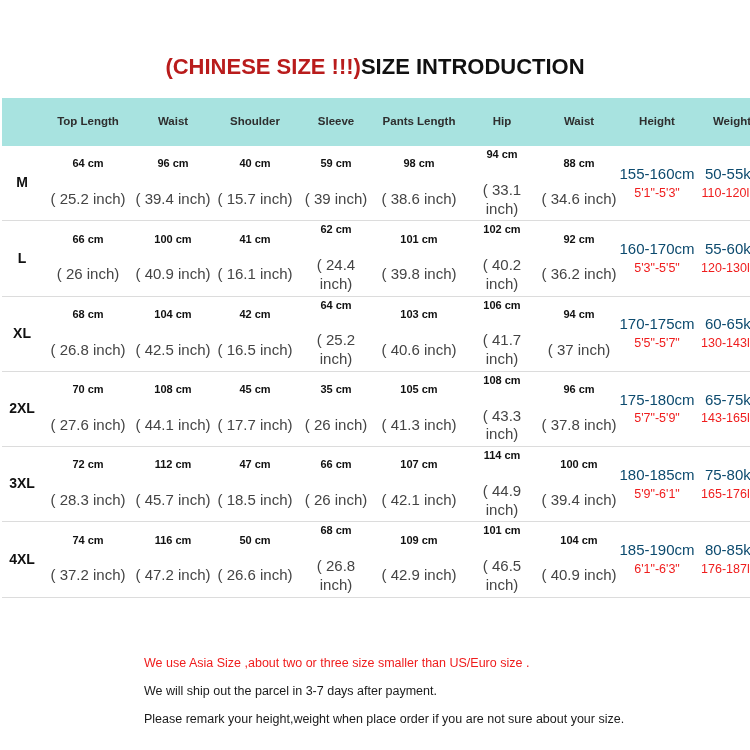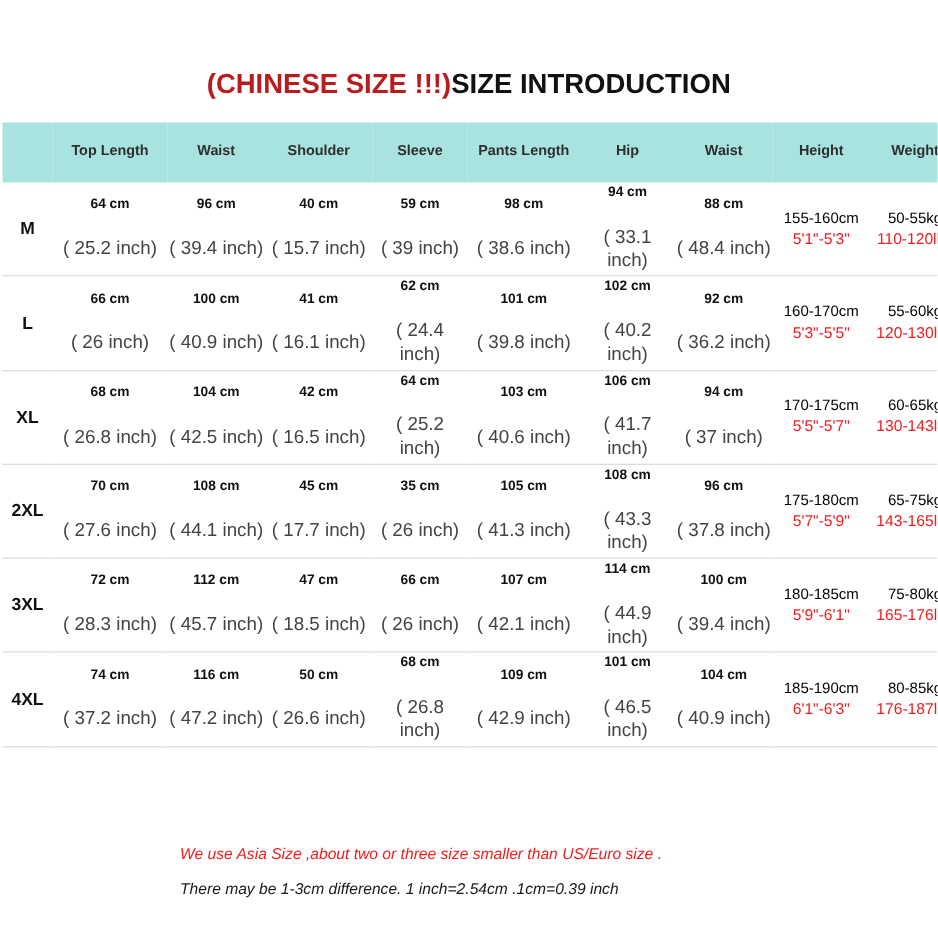--- a/index.html
+++ b/index.html
@@ -82,36 +82,35 @@
     color: #111111;
     display: block;
   }
   .inch {
     font-size: 15px;
     color: #444444;
     display: block;
     margin-top: 19px;
   }
   .hw-top {
-    font-size: 12px;
-    color: #000000;
+    font-size: 15px;
+    color: #0c4a6e;
     display: block;
   }
   .hw-bot {
     font-size: 12.5px;
     color: #ef1d1d;
     display: block;
     margin-top: 2px;
   }
   
   .notes {
-    margin-top: 76px;
+    margin-top: 56px;
     padding-left: 144px;
     padding-right: 40px;
-    font-style: italic;
   }
   .note {
     font-size: 12.5px;
     line-height: 1.55;
     margin-bottom: 9px;
     color: #1a1a1a;
   }
   .note.red {
     color: #ef1d1d;
   }
@@ -179,21 +178,21 @@
           <td>
               <span class="cm">98 cm</span>
               <span class="inch">( 38.6 inch)</span>
             </td>
           <td>
               <span class="cm">94 cm</span>
               <span class="inch">( 33.1 inch)</span>
             </td>
           <td>
               <span class="cm">88 cm</span>
-              <span class="inch">( 48.4 inch)</span>
+              <span class="inch">( 34.6 inch)</span>
             </td>
           <td>
               <span class="hw-top">155-160cm</span>
               <span class="hw-bot">5'1"-5'3"</span>
             </td>
           <td>
               <span class="hw-top">50-55kg</span>
               <span class="hw-bot">110-120lbs</span>
             </td>
         </tr>
@@ -397,16 +396,17 @@
               <span class="hw-bot">176-187lbs</span>
             </td>
         </tr>
 
       </tbody>
     </table>
   </div>
 
   <div class="notes">
     <div class="note red">We use Asia Size ,about two or three size smaller than US/Euro size .</div>
-    <div class="note">There may be 1-3cm difference.  1 inch=2.54cm  .1cm=0.39 inch</div>
+    <div class="note">We will ship out the parcel in 3-7 days after payment.</div>
+    <div class="note tight">Please remark your height,weight when place order if you are not sure about your size.</div>
   </div>
 
 </div>
 
 </body></html>

